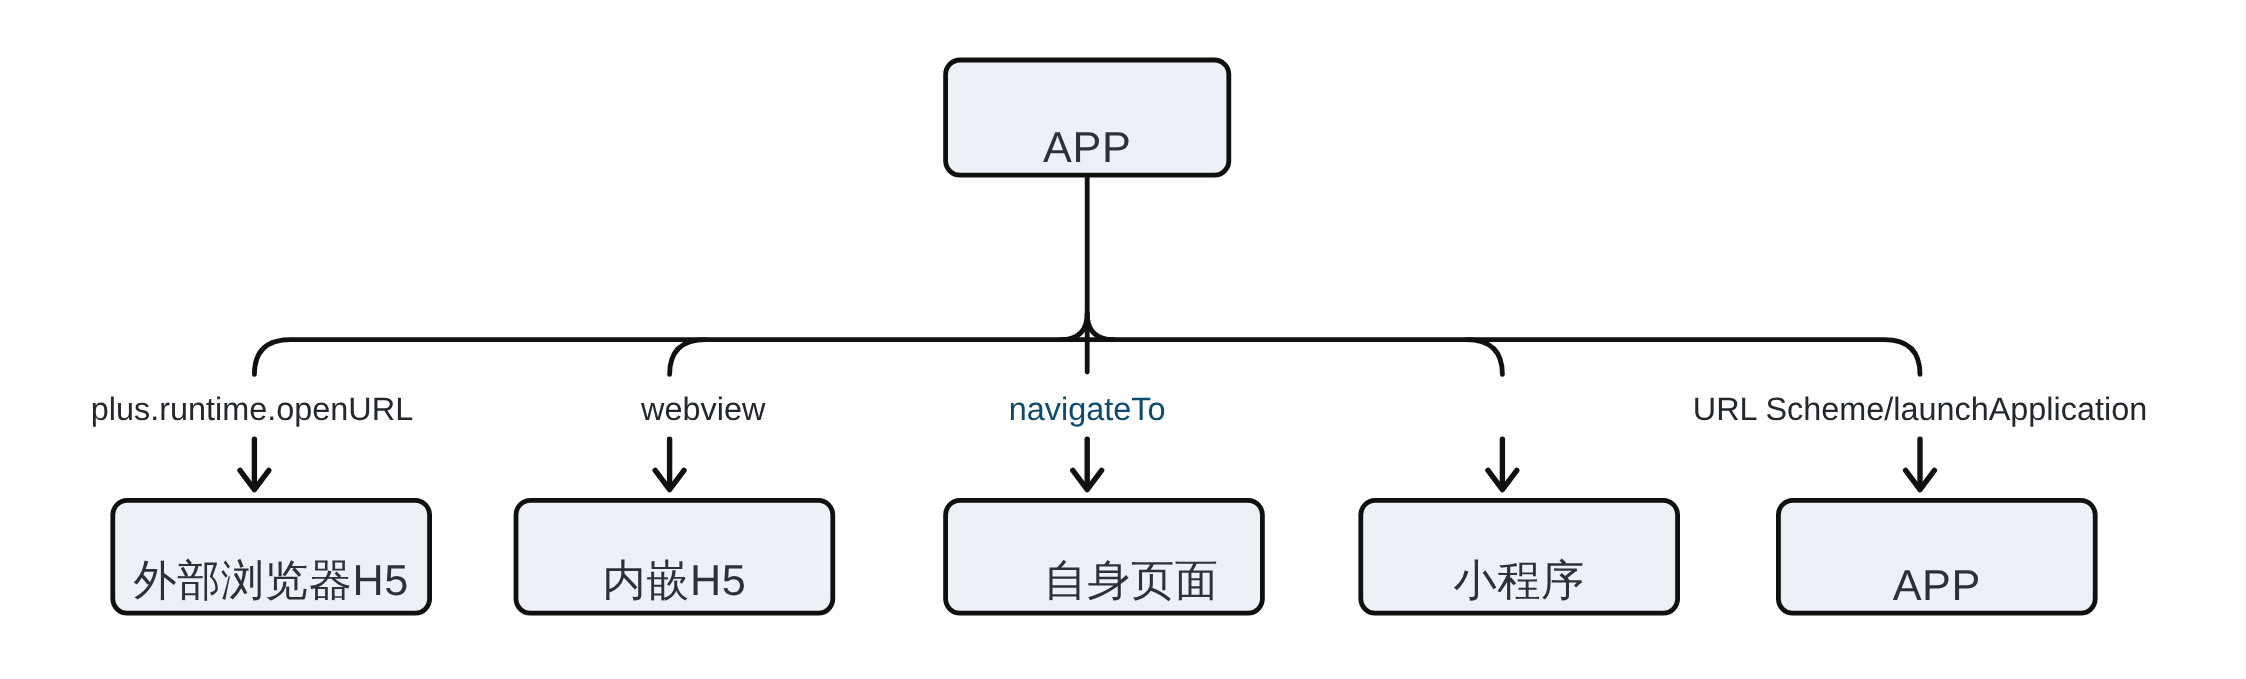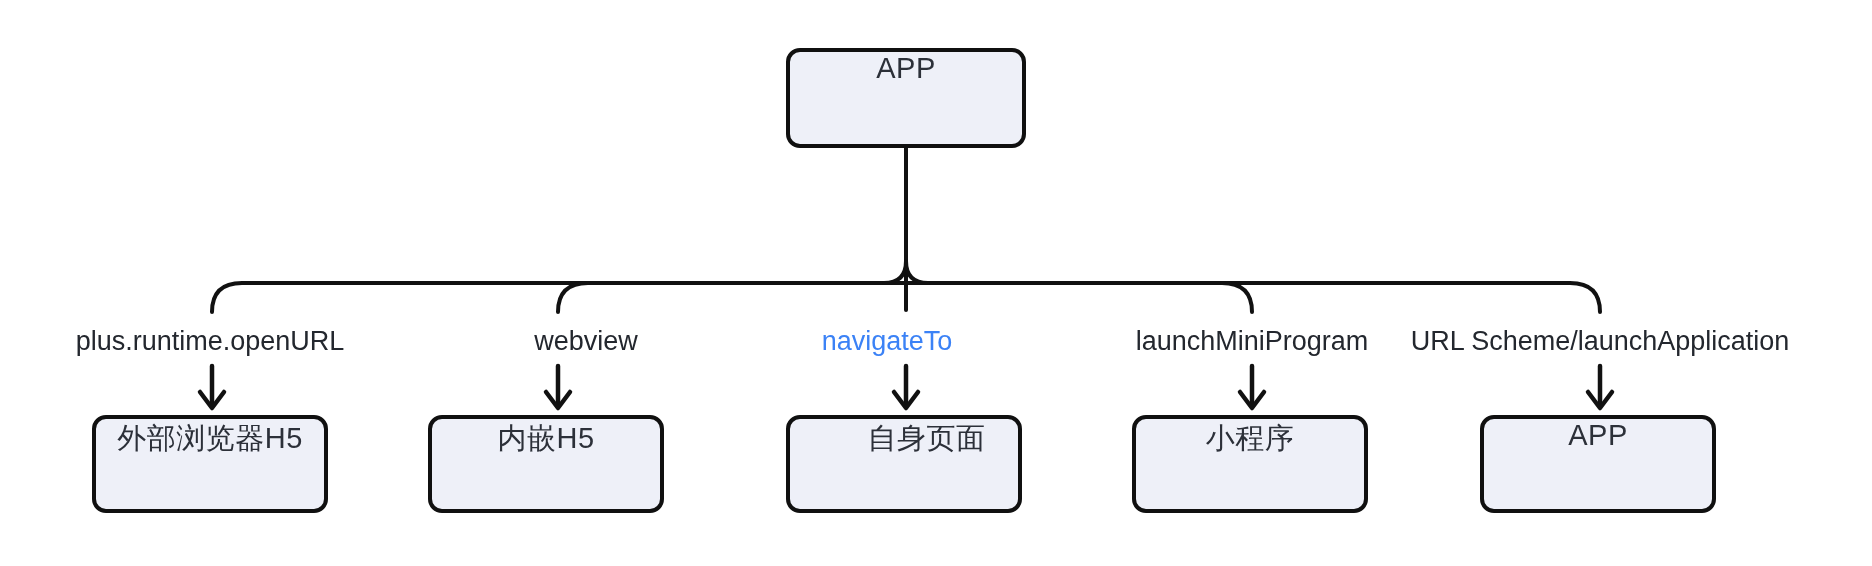--- a/index.html
+++ b/index.html
@@ -10,43 +10,43 @@
     overflow:hidden;
     font-family:"Liberation Sans","DejaVu Sans",sans-serif;
   }
   .edges-svg{position:absolute;left:0;top:0;width:1872px;height:566px;}
   .node{
     position:absolute;
     box-sizing:border-box;
     background:#eef0f8;
     border:4px solid #101010;
     border-radius:14px;
-    display:flex;align-items:flex-start;justify-content:center;
-    font-size:29px;
+    display:flex;align-items:flex-end;justify-content:center;
+    font-size:36px;
     color:#2c3039;
     letter-spacing:0.5px;
   }
   .node-root{left:786px;top:48px;width:240px;height:100px;}
-  .node-leaf{top:415px;width:236px;height:98px;}
+  .node-leaf{top:415px;width:268px;height:98px;}
   .leaf-0{left:92px;}
   .leaf-1{left:428px;}
   .leaf-2{left:786px;padding-left:45px;}
   .leaf-3{left:1132px;}
   .leaf-4{left:1480px;}
   .edge-label{
     position:absolute;
     top:326px;
     transform:translateX(-50%);
     white-space:nowrap;
     font-size:27px;
     color:#23272e;
   }
   .label-0{left:210px;}
   .label-1{left:558px;margin-left:28px;}
-  .label-2{left:887px;color:#3b82f6;}
+  .label-2{left:906px;color:#0c4a6e;}
   .label-3{left:1252px;}
   .label-4{left:1600px;}
   .watermark{
     position:absolute;
     right:4px;
     top:518px;
     font-size:27px;
     white-space:nowrap;
     color:#ffffff;
     -webkit-text-stroke:1.3px #989898;
@@ -96,21 +96,20 @@
     </g>
   </svg>
 
   <div class="node node-root">
     <span>APP</span>
   </div>
 
   <div class="edge-label label-0">plus.runtime.openURL</div>
   <div class="edge-label label-1">webview</div>
   <div class="edge-label label-2">navigateTo</div>
-  <div class="edge-label label-3">launchMiniProgram</div>
   <div class="edge-label label-4">URL Scheme/launchApplication</div>
 
   <div class="node node-leaf leaf-0">
     <span>外部浏览器H5</span>
   </div>
   <div class="node node-leaf leaf-1">
     <span>内嵌H5</span>
   </div>
   <div class="node node-leaf leaf-2">
     <span>自身页面</span>

